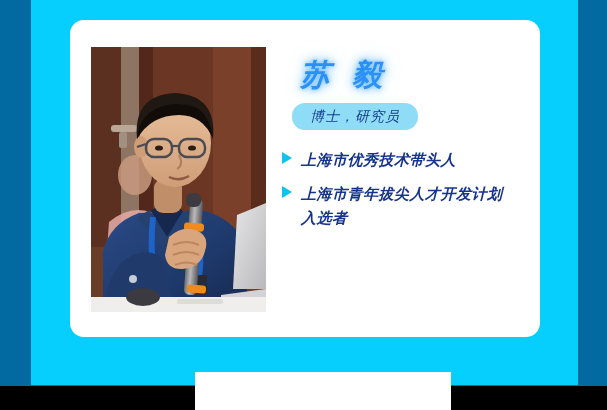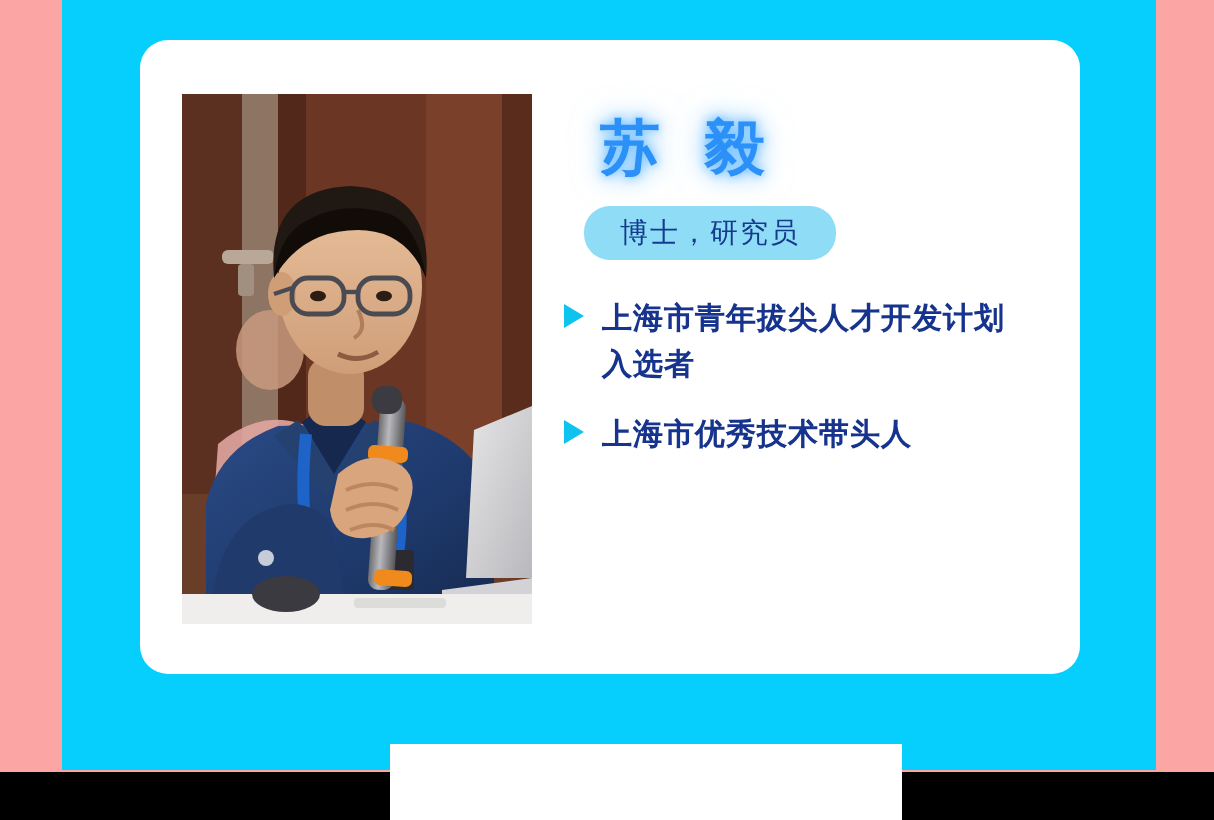--- a/index.html
+++ b/index.html
@@ -13,21 +13,22 @@
     overflow: hidden;
     font-family: "Liberation Sans", "DejaVu Sans", sans-serif;
     position: relative;
   }
 
   #stage {
     position: absolute;
     left: 0; top: 0;
     width: 607px;
     height: 410px;
-    background: #fca5a5;
+    background: #0369a1;
+    font-style: italic;
   }
 
   
   .cyan-backdrop {
     position: absolute;
     left: 31px;
     top: 0px;
     width: 547px;
     height: 385px;
     background: #06cffd;
@@ -261,29 +262,29 @@
 
       <div class="person-name">苏  毅</div>
 
       <div class="title-badge">博士，研究员</div>
 
       <ul class="honor-list">
 
         <li class="honor-item">
           <span class="bullet-arrow"></span>
           <span class="honor-text">
+            <span class="wrap-line">上海市优秀技术带头人</span>
+          </span>
+        </li>
+
+        <li class="honor-item">
+          <span class="bullet-arrow"></span>
+          <span class="honor-text">
             <span class="wrap-line">上海市青年拔尖人才开发计划</span>
             <span class="wrap-line">入选者</span>
           </span>
         </li>
 
-        <li class="honor-item">
-          <span class="bullet-arrow"></span>
-          <span class="honor-text">
-            <span class="wrap-line">上海市优秀技术带头人</span>
-          </span>
-        </li>
-
 
       </ul>
     </div>
   </div>
 </div>
 
 </body></html>

